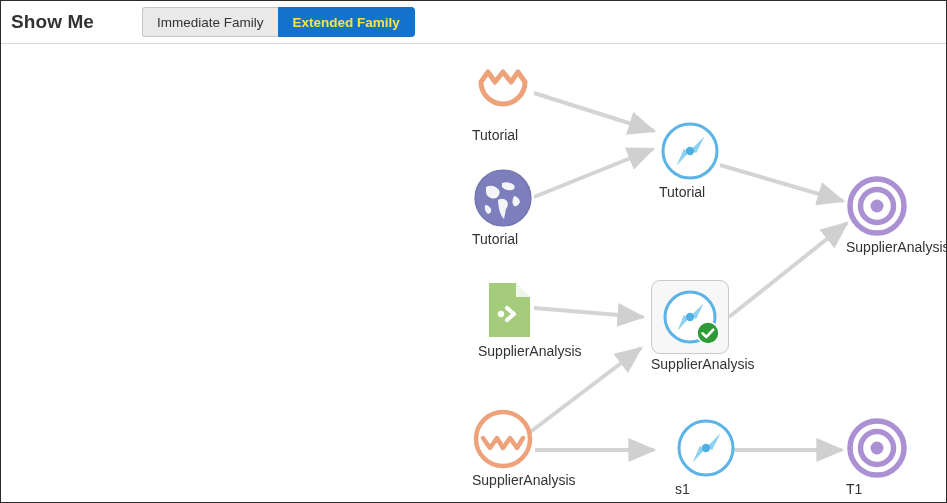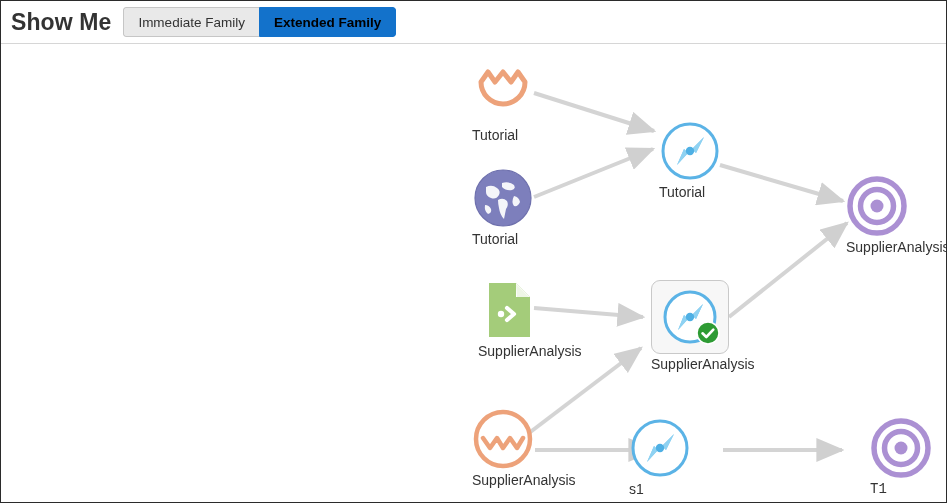--- a/index.html
+++ b/index.html
@@ -31,21 +31,21 @@
     height: 43px;
     box-sizing: border-box;
     background: #ffffff;
     border-bottom: 1px solid #d6d6d6;
     display: flex;
     align-items: center;
     padding-left: 10px;
   }
 
   #show-me-label {
-    font-size: 23px;
+    font-size: 19px;
     font-weight: bold;
     color: #333333;
     letter-spacing: 0.1px;
     margin-right: 12px;
     user-select: none;
   }
 
   #family-toggle {
     display: flex;
     align-items: stretch;
@@ -66,24 +66,25 @@
     cursor: pointer;
     user-select: none;
     white-space: nowrap;
   }
   .toggle-btn.inactive {
     background: #e9e9e9;
     color: #333333;
     border-right: none;
     border-top-left-radius: 3px;
     border-bottom-left-radius: 3px;
+    margin-left: 36px;
   }
   .toggle-btn.active {
     background: #1372cb;
-    color: #000000;
+    color: #fde047;
     border-color: #1372cb;
     font-weight: bold;
     border-top-right-radius: 3px;
     border-bottom-right-radius: 3px;
   }
 
   
   #zoom-control {
     position: absolute;
     left: 11px;
@@ -314,35 +315,35 @@
     <div class="graph-node" style="left:471px; top:363px;">
       <div class="node-icon-wrap">
         <svg width="62" height="62" viewBox="0 0 62 62">
           <circle cx="31" cy="31" r="27" fill="none" stroke="#eda27a" stroke-width="4.5"></circle>
           <path d="M11 30 L18 40 L25 30 L31 40 L38 30 L45 40 L51 30" fill="none" stroke="#eda27a" stroke-width="4.5" stroke-linejoin="round" stroke-linecap="round"></path>
         </svg>
       </div>
       <div class="node-label">SupplierAnalysis</div>
     </div>
 
-    <div class="graph-node" style="left:628px; top:372px;">
+    <div class="graph-node" style="left:674px; top:372px;">
       <div class="node-icon-wrap">
         <svg width="62" height="62" viewBox="0 0 62 62">
           <circle cx="31" cy="31" r="27" fill="#ffffff" stroke="#5bb3e6" stroke-width="3"></circle>
           <path d="M45 17 L33 29 L37 33 Z" fill="#7dc8ef"></path>
           <path d="M45 17 L37 33 L33 29 Z" fill="#8fd2f2"></path>
           <path d="M18 45 L29 33 L25 29 Z" fill="#7dc8ef"></path>
           <path d="M18 45 L25 29 L29 33 Z" fill="#8fd2f2"></path>
           <circle cx="31" cy="31" r="4.2" fill="#4fb0e4"></circle>
         </svg>
       </div>
       <div class="node-label">s1</div>
     </div>
 
-    <div class="graph-node" style="left:869px; top:372px;font-family:Liberation Mono, monospace;">
+    <div class="graph-node" style="left:845px; top:372px;">
       <div class="node-icon-wrap">
         <svg width="62" height="62" viewBox="0 0 62 62">
           <circle cx="31" cy="31" r="27" fill="none" stroke="#ab90d3" stroke-width="5.5"></circle>
           <circle cx="31" cy="31" r="16.5" fill="none" stroke="#ab90d3" stroke-width="5.5"></circle>
           <circle cx="31" cy="31" r="6.5" fill="#ab90d3"></circle>
         </svg>
       </div>
       <div class="node-label">T1</div>
     </div>
 

